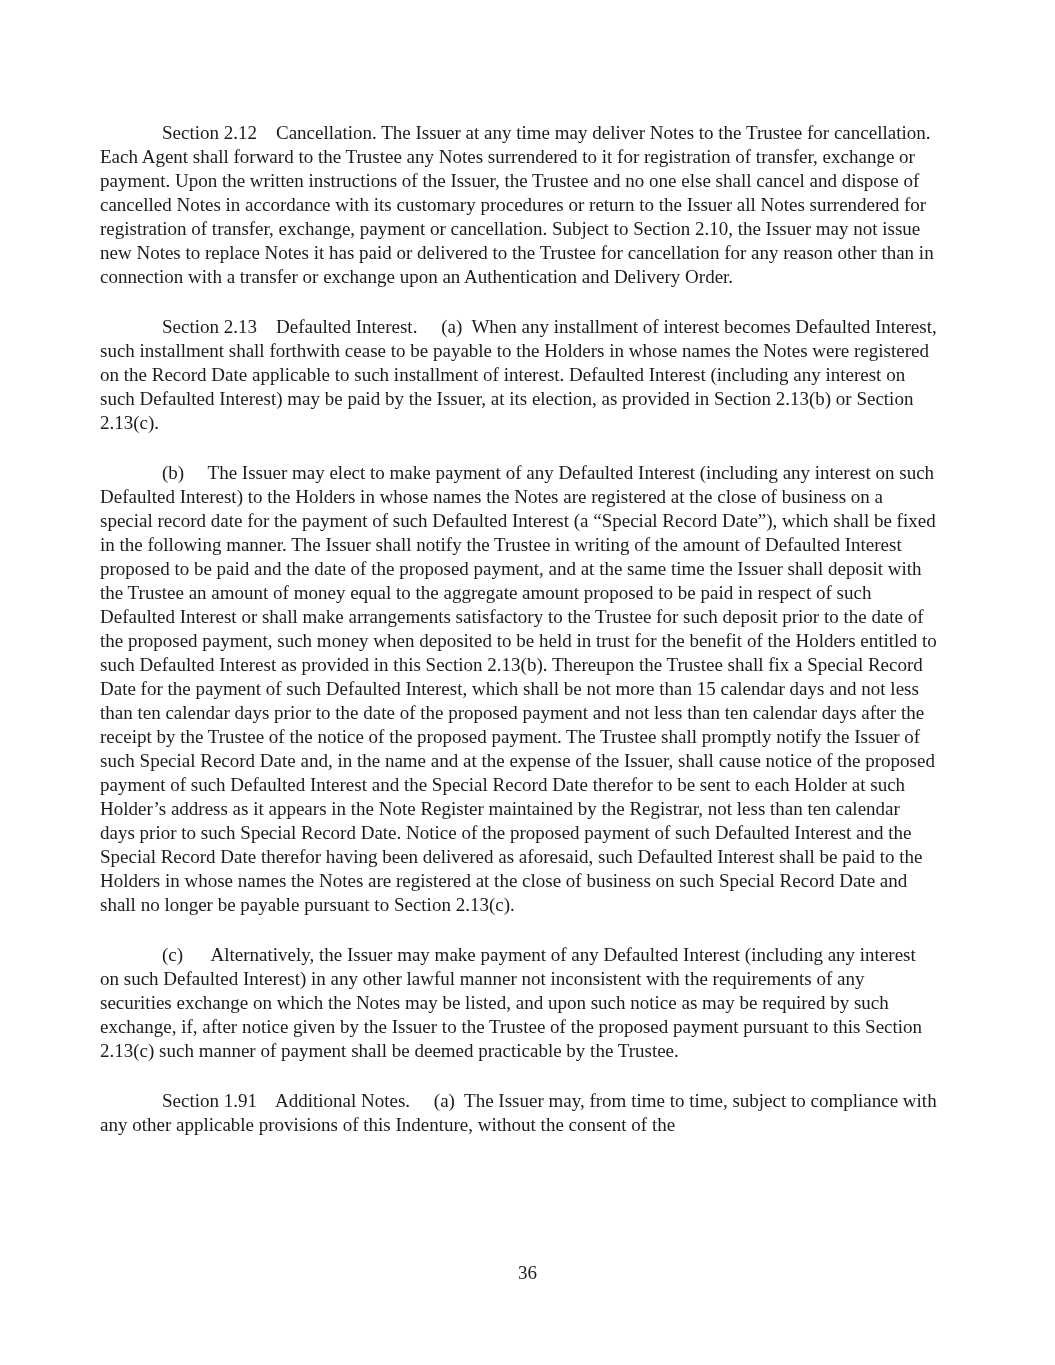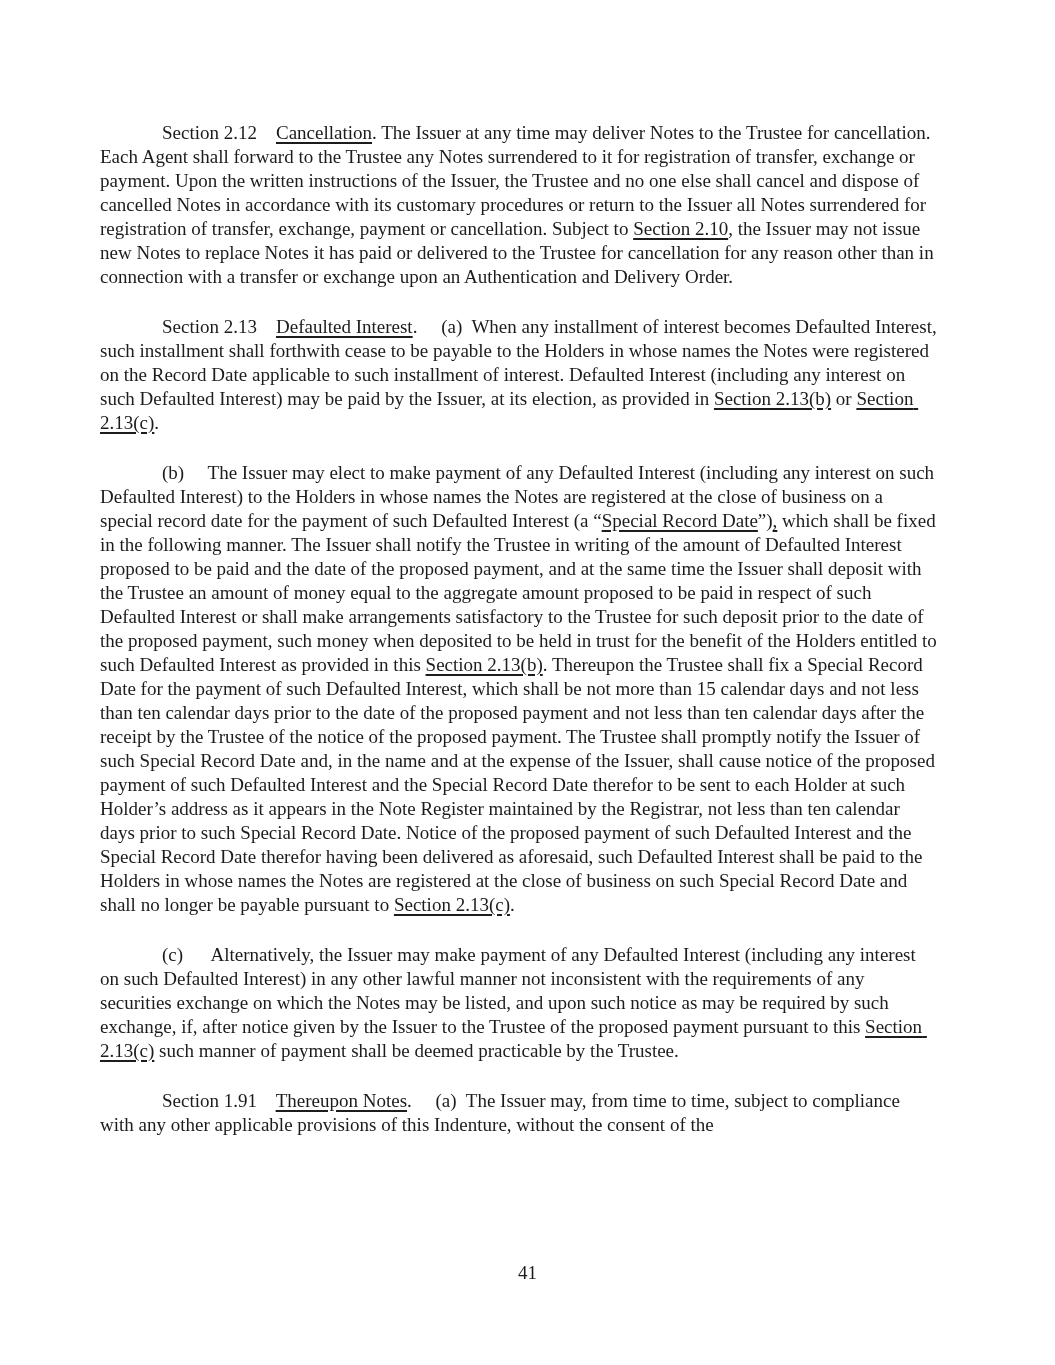--- a/index.html
+++ b/index.html
@@ -24,21 +24,20 @@
   }
   .para {
     margin: 0 0 26px 0;
     font-size: 19px;
     line-height: 24px;
     text-indent: 62px;
     text-align: left;
     white-space: pre-wrap;
   }
   .u {
-    text-decoration: underline;
     text-decoration-thickness: 1.5px;
     text-underline-offset: 3px;
     margin-top: 8px;
   }
   .page-number {
     position: absolute;
     left: 0;
     right: 0;
     top: 1261px;
     text-align: center;
@@ -48,16 +47,16 @@
 </style>
 </head>
 <body>
 
 <div class="page">
   <div class="doc-body">
       <p class="para"><span>Section 2.12    </span><span class="u">Cancellation</span><span>. The Issuer at any time may deliver Notes to the Trustee for cancellation. Each Agent shall forward to the Trustee any Notes surrendered to it for registration of transfer, exchange or payment. Upon the written instructions of the Issuer, the Trustee and no one else shall cancel and dispose of cancelled Notes in accordance with its customary procedures or return to the Issuer all Notes surrendered for registration of transfer, exchange, payment or cancellation. Subject to </span><span class="u">Section 2.10</span><span>, the Issuer may not issue new Notes to replace Notes it has paid or delivered to the Trustee for cancellation for any reason other than in connection with a transfer or exchange upon an Authentication and Delivery Order.</span></p>
       <p class="para"><span>Section 2.13    </span><span class="u">Defaulted Interest</span><span>.     (a)  When any installment of interest becomes Defaulted Interest, such installment shall forthwith cease to be payable to the Holders in whose names the Notes were registered on the Record Date applicable to such installment of interest. Defaulted Interest (including any interest on such Defaulted Interest) may be paid by the Issuer, at its election, as provided in </span><span class="u">Section 2.13(b)</span><span> or </span><span class="u">Section 2.13(c)</span><span>.</span></p>
       <p class="para"><span>(b)     The Issuer may elect to make payment of any Defaulted Interest (including any interest on such Defaulted Interest) to the Holders in whose names the Notes are registered at the close of business on a special record date for the payment of such Defaulted Interest (a “</span><span class="u">Special Record Date</span><span>”)</span><span class="u">,</span><span> which shall be fixed in the following manner. The Issuer shall notify the Trustee in writing of the amount of Defaulted Interest proposed to be paid and the date of the proposed payment, and at the same time the Issuer shall deposit with the Trustee an amount of money equal to the aggregate amount proposed to be paid in respect of such Defaulted Interest or shall make arrangements satisfactory to the Trustee for such deposit prior to the date of the proposed payment, such money when deposited to be held in trust for the benefit of the Holders entitled to such Defaulted Interest as provided in this </span><span class="u">Section 2.13(b)</span><span>. Thereupon the Trustee shall fix a Special Record Date for the payment of such Defaulted Interest, which shall be not more than 15 calendar days and not less than ten calendar days prior to the date of the proposed payment and not less than ten calendar days after the receipt by the Trustee of the notice of the proposed payment. The Trustee shall promptly notify the Issuer of such Special Record Date and, in the name and at the expense of the Issuer, shall cause notice of the proposed payment of such Defaulted Interest and the Special Record Date therefor to be sent to each Holder at such Holder’s address as it appears in the Note Register maintained by the Registrar, not less than ten calendar days prior to such Special Record Date. Notice of the proposed payment of such Defaulted Interest and the Special Record Date therefor having been delivered as aforesaid, such Defaulted Interest shall be paid to the Holders in whose names the Notes are registered at the close of business on such Special Record Date and shall no longer be payable pursuant to </span><span class="u">Section 2.13(c)</span><span>.</span></p>
       <p class="para"><span>(c)      Alternatively, the Issuer may make payment of any Defaulted Interest (including any interest on such Defaulted Interest) in any other lawful manner not inconsistent with the requirements of any securities exchange on which the Notes may be listed, and upon such notice as may be required by such exchange, if, after notice given by the Issuer to the Trustee of the proposed payment pursuant to this </span><span class="u">Section 2.13(c)</span><span> such manner of payment shall be deemed practicable by the Trustee.</span></p>
-      <p class="para"><span>Section 1.91    </span><span class="u">Thereupon Notes</span><span>.     (a)  The Issuer may, from time to time, subject to compliance with any other applicable provisions of this Indenture, without the consent of the</span></p>
+      <p class="para"><span>Section 1.91    </span><span class="u">Additional Notes</span><span>.     (a)  The Issuer may, from time to time, subject to compliance with any other applicable provisions of this Indenture, without the consent of the</span></p>
     </div>
-  <div class="page-number">41</div>
+  <div class="page-number">36</div>
 </div>
 
 </body></html>

